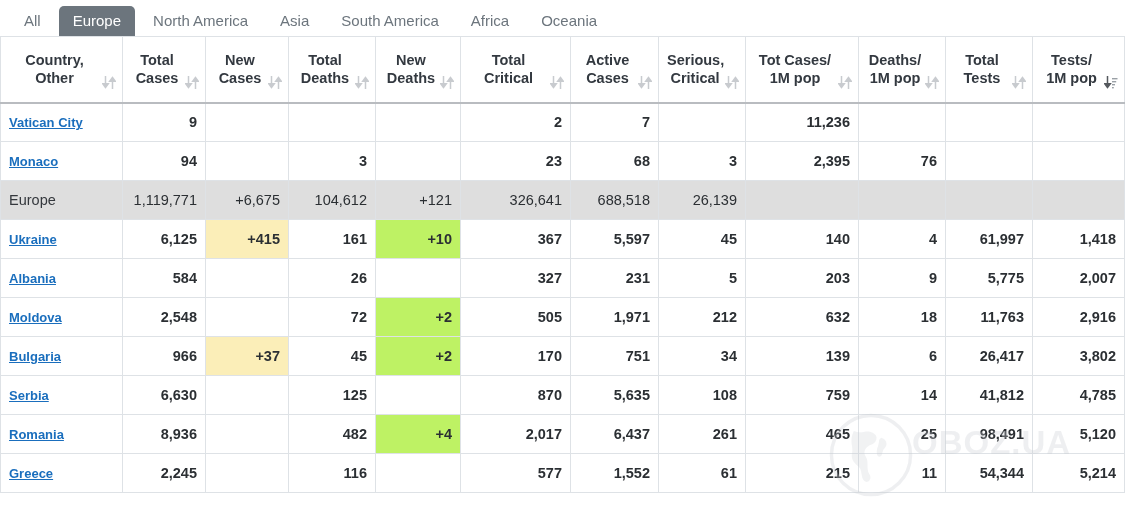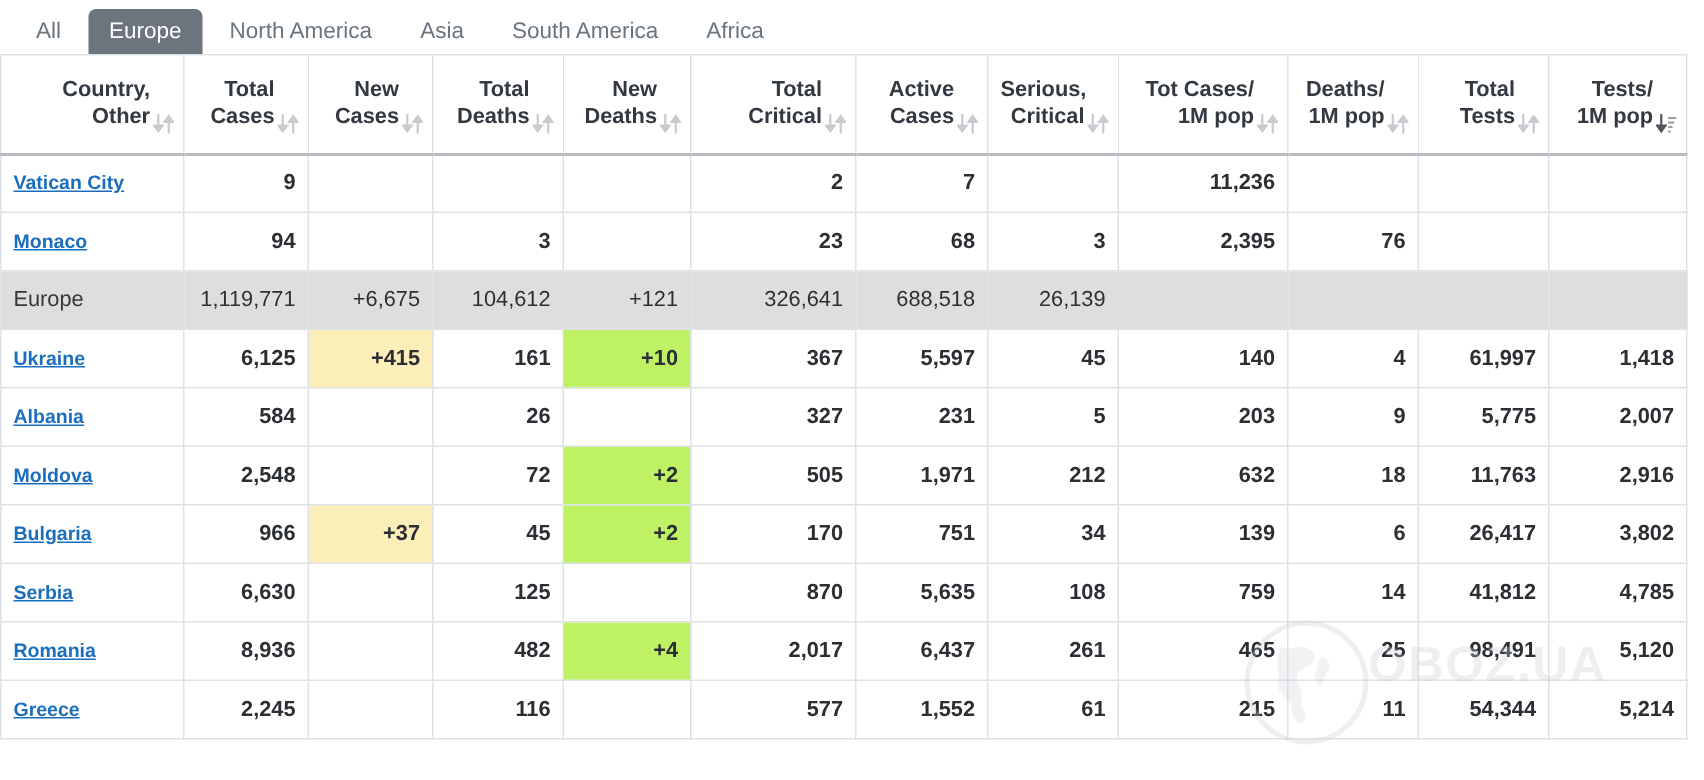--- a/index.html
+++ b/index.html
@@ -84,21 +84,21 @@
     padding: 0 8px;
     vertical-align: middle;
   }
   table.covid thead th {
     border-bottom: 2px solid #b9bcc0;
     border-top: 1px solid #dee2e6;
     height: 66px;
     color: #333940;
     font-weight: bold;
     font-size: 14.5px;
-    text-align: right;
+    text-align: center;
     line-height: 18px;
     position: relative;
     padding-right: 22px;
     cursor: pointer;
     background: #fff;
   }
   th .hdrtxt { display: block; }
   .sorticon {
     position: absolute;
     right: 6px;
@@ -158,20 +158,21 @@
 
 <div id="page">
 
   <div id="tabbar">
       <div class="tab">All</div>
       <div class="tab active">Europe</div>
       <div class="tab">North America</div>
       <div class="tab">Asia</div>
       <div class="tab">South America</div>
       <div class="tab">Africa</div>
+      <div class="tab">Oceania</div>
     </div>
 
   <div id="tablewrap">
     <table class="covid">
       <colgroup>
         <col class="c0">
           <col class="c1">
           <col class="c2">
           <col class="c3">
           <col class="c4">

